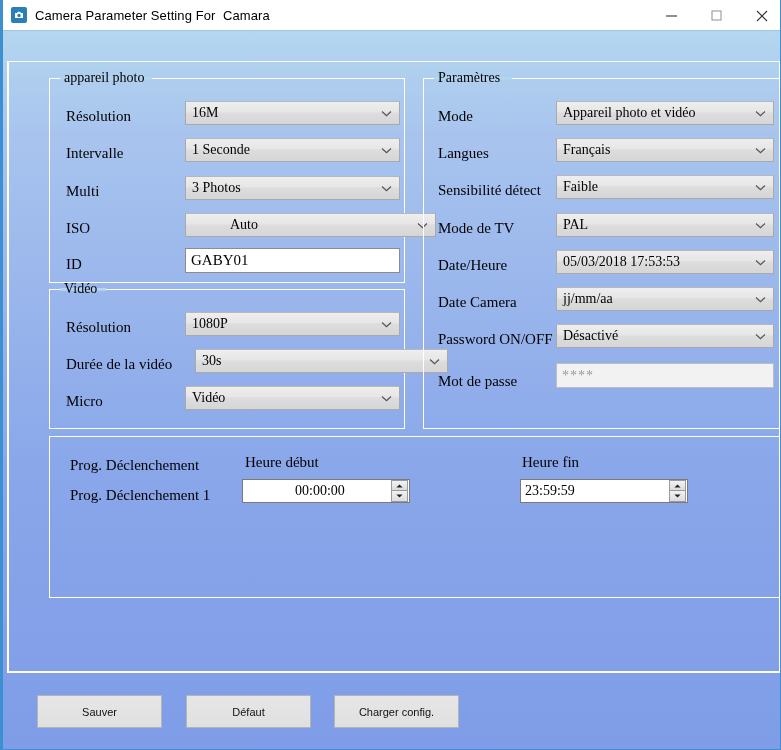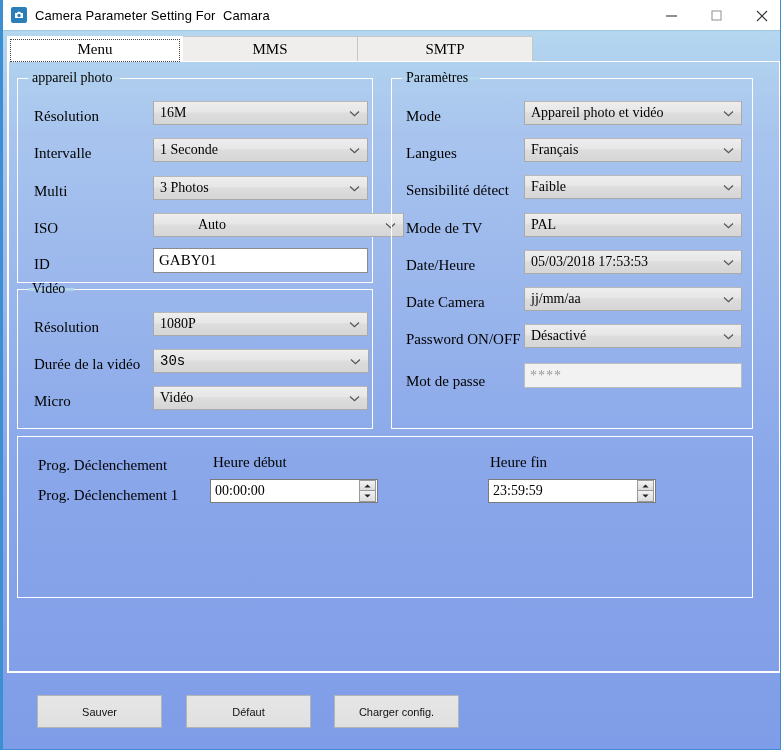--- a/index.html
+++ b/index.html
@@ -107,20 +107,21 @@
     width: 774px; height: 612px;
     background: transparent;
     border: 2px solid #ffffff;
     border-top: 1px solid #ffffff;
   }
 
   
   .groupbox {
     position: absolute;
     border: 1px solid #ffffff;
+    margin-left: 32px;
   }
   .gb-title {
     position: absolute;
     top: -9px; left: 10px;
     padding: 0 4px;
     font-family: "Liberation Serif", serif;
     font-size: 14px;
     color: #000;
     white-space: nowrap;
   }
@@ -286,32 +287,20 @@
       </div>
       <div class="win-btn">
         <svg width="14" height="14" viewBox="0 0 14 14">
             <line x1="2" y1="2" x2="12" y2="12" stroke="#333" stroke-width="1.1"></line>
             <line x1="12" y1="2" x2="2" y2="12" stroke="#333" stroke-width="1.1"></line>
           </svg>
       </div>
     </div>
   </div>
 
-  <div class="tabstrip">
-    <div class="tab tab-menu active">
-      <span class="tab-focus"></span>
-      <span>Menu</span>
-    </div>
-    <div class="tab tab-mms">
-      <span>MMS</span>
-    </div>
-    <div class="tab tab-smtp">
-      <span>SMTP</span>
-    </div>
-  </div>
 
   <div class="tabpanel"></div>
 
   <div class="groupbox" id="gb-camera">
     <span class="legend-mask" style="width:92px;"></span>
     <span class="gb-title">appareil photo</span>
 
     <span class="label" style="left:16px; top:30px;">Résolution</span>
     <div class="combo" style="left:135px; top:22px; width:215px;">
       <span>16M</span>
@@ -366,21 +355,21 @@
     <div class="combo" style="left:135px; top:22px; width:215px;">
       <span>1080P</span>
       <span class="chev">
         <svg width="11" height="8" viewBox="0 0 11 8">
             <polyline points="1,2 5.5,6.2 10,2" fill="none" stroke="#555" stroke-width="1.2"></polyline>
           </svg>
       </span>
     </div>
 
     <span class="label" style="left:16px; top:67px;">Durée de la vidéo</span>
-    <div class="combo" style="left:135px; top:59px; width:216px;font-family:Liberation Mono, monospace;">
+    <div class="combo" style="left:145px; top:59px; width:253px;">
       <span>30s</span>
       <span class="chev">
         <svg width="11" height="8" viewBox="0 0 11 8">
             <polyline points="1,2 5.5,6.2 10,2" fill="none" stroke="#555" stroke-width="1.2"></polyline>
           </svg>
       </span>
     </div>
 
     <span class="label" style="left:16px; top:104px;">Micro</span>
     <div class="combo" style="left:135px; top:96px; width:215px;">
@@ -473,21 +462,21 @@
     </div>
   </div>
 
   <div class="groupbox" id="gb-sched">
     <span class="label" style="left:20px; top:21px;">Prog. Déclenchement</span>
     <span class="label" style="left:195px; top:18px;">Heure début</span>
     <span class="label" style="left:472px; top:18px;">Heure fin</span>
 
     <span class="label" style="left:20px; top:51px;">Prog. Déclenchement 1</span>
 
-    <div class="spin" style="left:192px; top:42px; width:168px;">
+    <div class="spin" style="left:192px; top:42px; width:168px;padding-left:48px;">
       <span class="val">00:00:00</span>
       <span class="btns">
         <span class="up">
           <svg width="7" height="4" viewBox="0 0 7 4">
               <polygon points="3.5,0.4 6.6,3.6 0.4,3.6" fill="#222"></polygon>
             </svg>
         </span>
         <span class="dn">
           <svg width="7" height="4" viewBox="0 0 7 4">
               <polygon points="3.5,3.6 0.4,0.4 6.6,0.4" fill="#222"></polygon>

